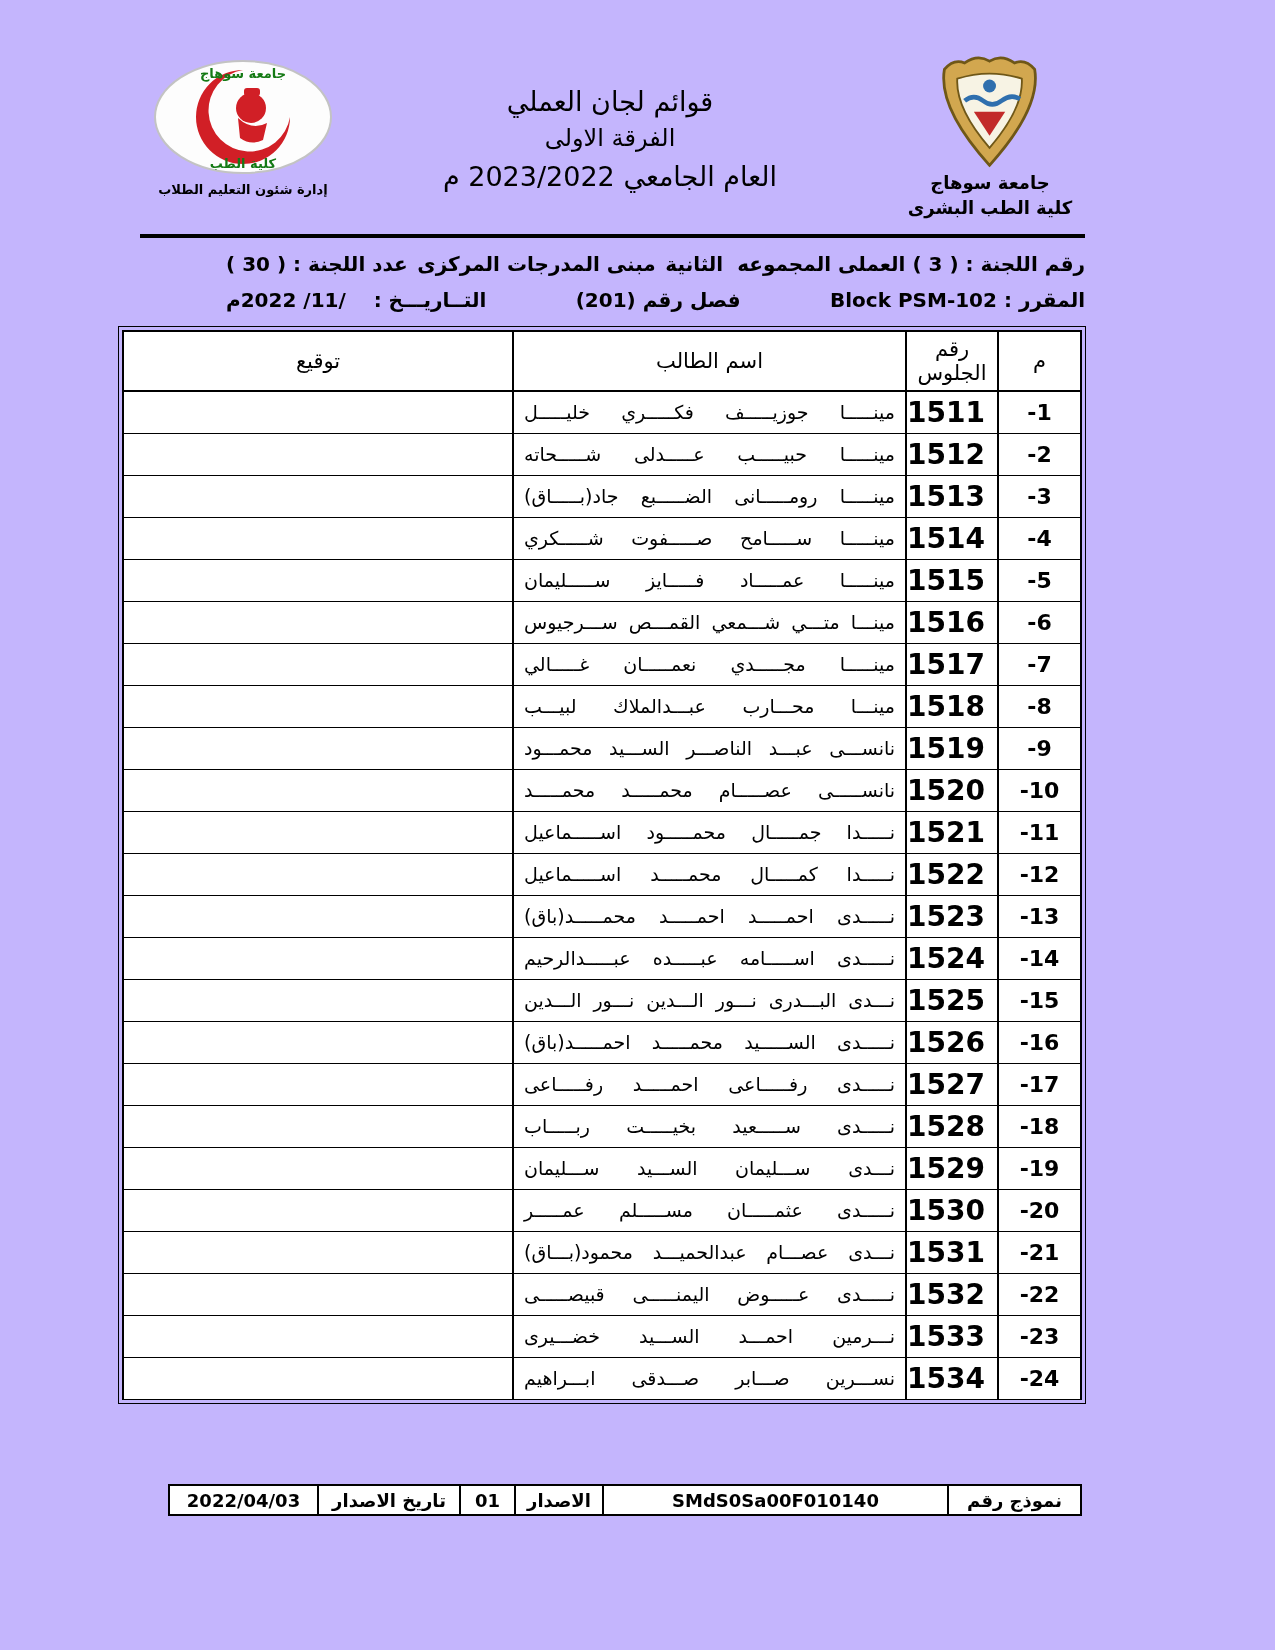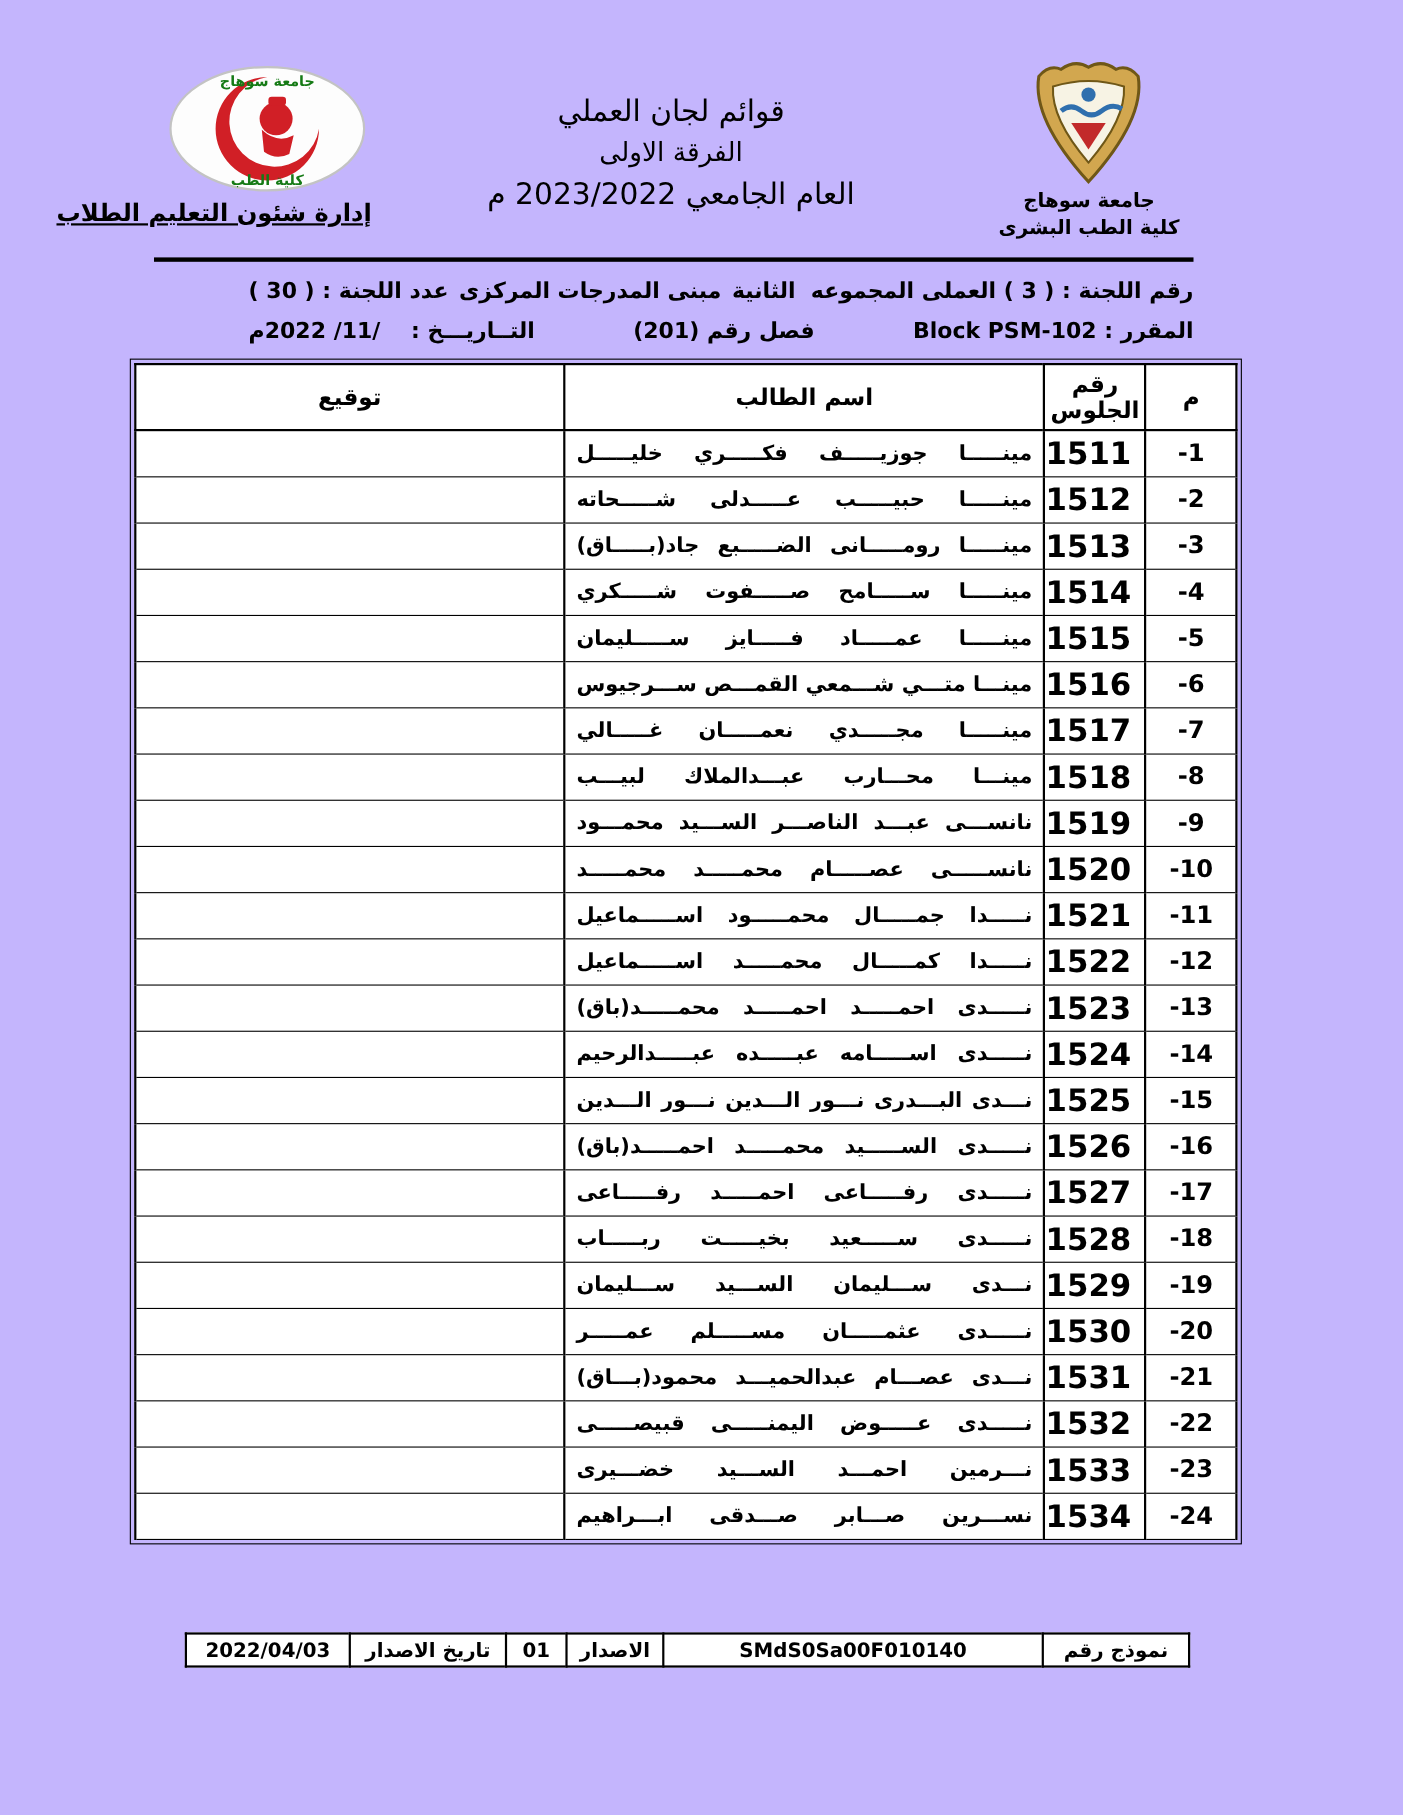--- a/index.html
+++ b/index.html
@@ -7,21 +7,21 @@
   body {
     width: 1275px; height: 1650px; position: relative;
     font-family: "DejaVu Sans", "Liberation Sans", sans-serif;
     color: #000;
   }
   .page { position: absolute; inset: 0; background: #c4b5fd; overflow: hidden; }
 
   
   .emblem-left-wrap { position: absolute; top: 58px; left: 148px; width: 190px; text-align: center; }
   .emblem-left { width: 182px; height: 118px; display: block; margin: 0 auto; }
-  .dept-caption { direction: rtl; font-weight: bold; font-size: 22px; margin-top: 6px; white-space: nowrap; text-decoration: underline; }
+  .dept-caption { direction: rtl; font-weight: bold; font-size: 13px; margin-top: 6px; white-space: nowrap; }
 
   .center-title { position: absolute; top: 86px; left: 300px; width: 620px; text-align: center; direction: rtl; font-weight: normal; }
   .center-title .t1 { font-size: 27px; }
   .center-title .t2 { font-size: 24px; margin-top: 7px; }
   .center-title .t3 { font-size: 27px; margin-top: 9px; }
 
   .emblem-right-wrap { position: absolute; top: 50px; left: 900px; width: 180px; text-align: center; }
   .emblem-right { width: 106px; height: 120px; display: block; margin: 0 auto; }
   .uni-caption { direction: rtl; font-weight: bold; font-size: 18px; line-height: 1.25; margin-top: 2px; }
 
@@ -29,28 +29,28 @@
 
   
   .info { position: absolute; top: 246px; left: 140px; width: 945px; direction: rtl; }
   .info-row { display: flex; justify-content: space-between; align-items: center; height: 36px;
               font-weight: bold; font-size: 20px; padding-left: 86px; }
   .info-row .seg { white-space: pre; }
 
   
   .students { position: absolute; top: 330px; left: 122px; border-collapse: collapse;
               direction: rtl; outline: 1px solid #000; outline-offset: 3px; background: #fff; }
-  .students th { border: 2px solid #000; height: 60px; font-weight: bold; font-size: 21px;
+  .students th { border: 2px solid #000; height: 60px; font-weight: normal; font-size: 21px;
                  text-align: center; vertical-align: middle; padding: 0 4px; }
   .students td { border: 1px solid #000; border-left-width: 2px; border-right-width: 2px;
                  height: 42px; vertical-align: middle; }
   .students thead th { border-bottom-width: 2px; }
   .c-serial { font-size: 22px; font-weight: bold; text-align: center; direction: ltr; }
   .c-seat   { font-size: 28px; font-weight: bold; text-align: left; }
-  .c-name   { font-size: 19px; font-weight: bold; text-align: justify; text-align-last: justify;
+  .c-name   { font-size: 19px; font-weight: normal; text-align: justify; text-align-last: justify;
               padding: 0 10px; white-space: nowrap; overflow: hidden; }
   .th-serial { font-size: 24px; }
 
   
   .docfoot { position: absolute; top: 1484px; left: 168px; border-collapse: collapse;
              direction: rtl; font-weight: bold; background: #fff; }
   .docfoot td { border: 2px solid #000; height: 30px; text-align: center; font-size: 18px;
                 vertical-align: middle; padding: 0 6px; }
   .ltr-cell { direction: ltr; }
 </style>

